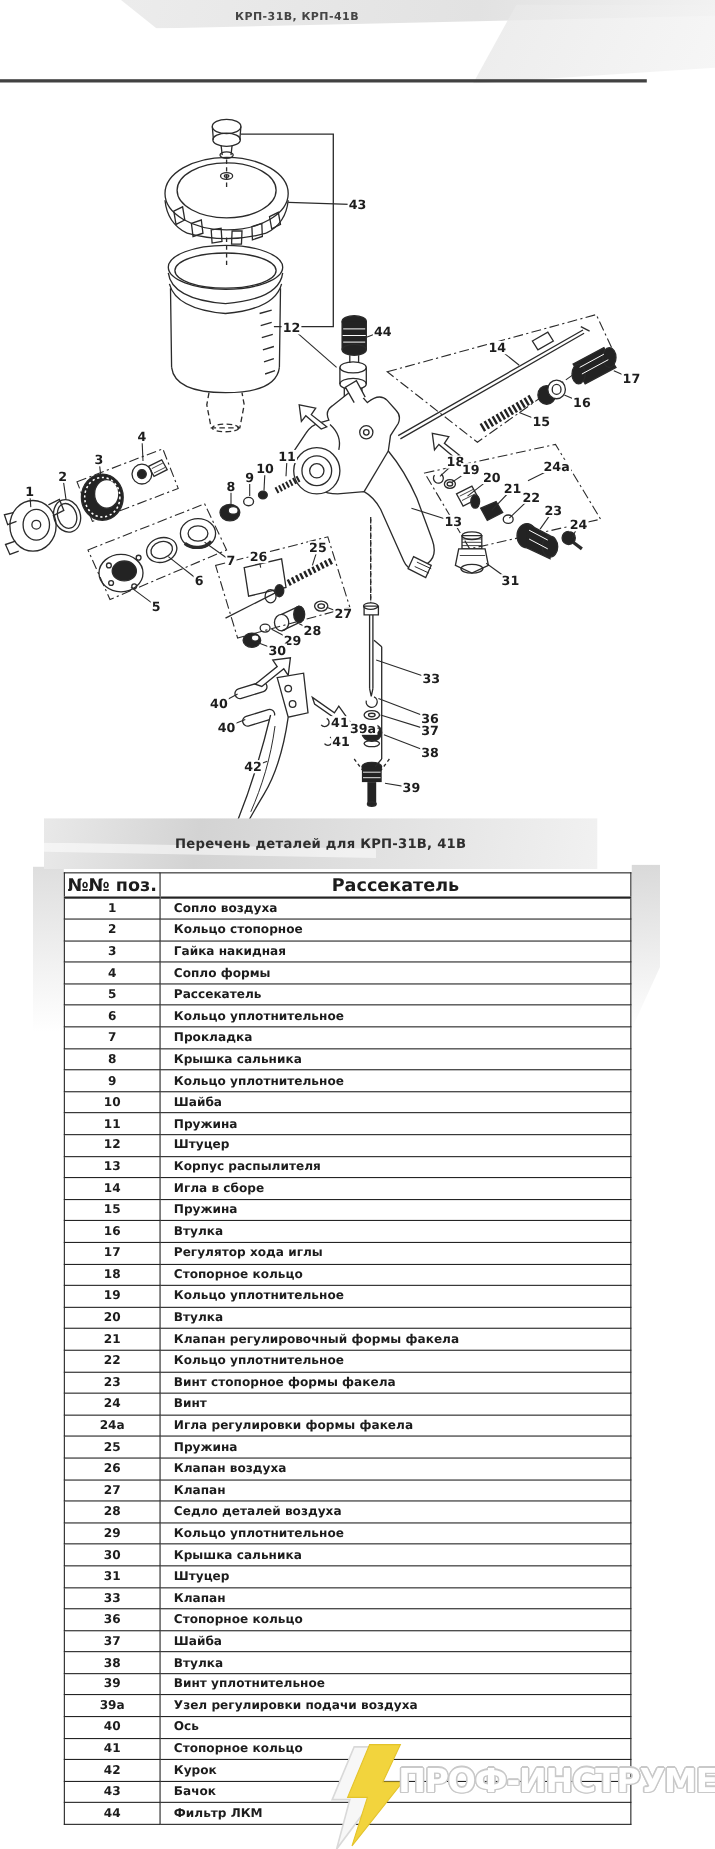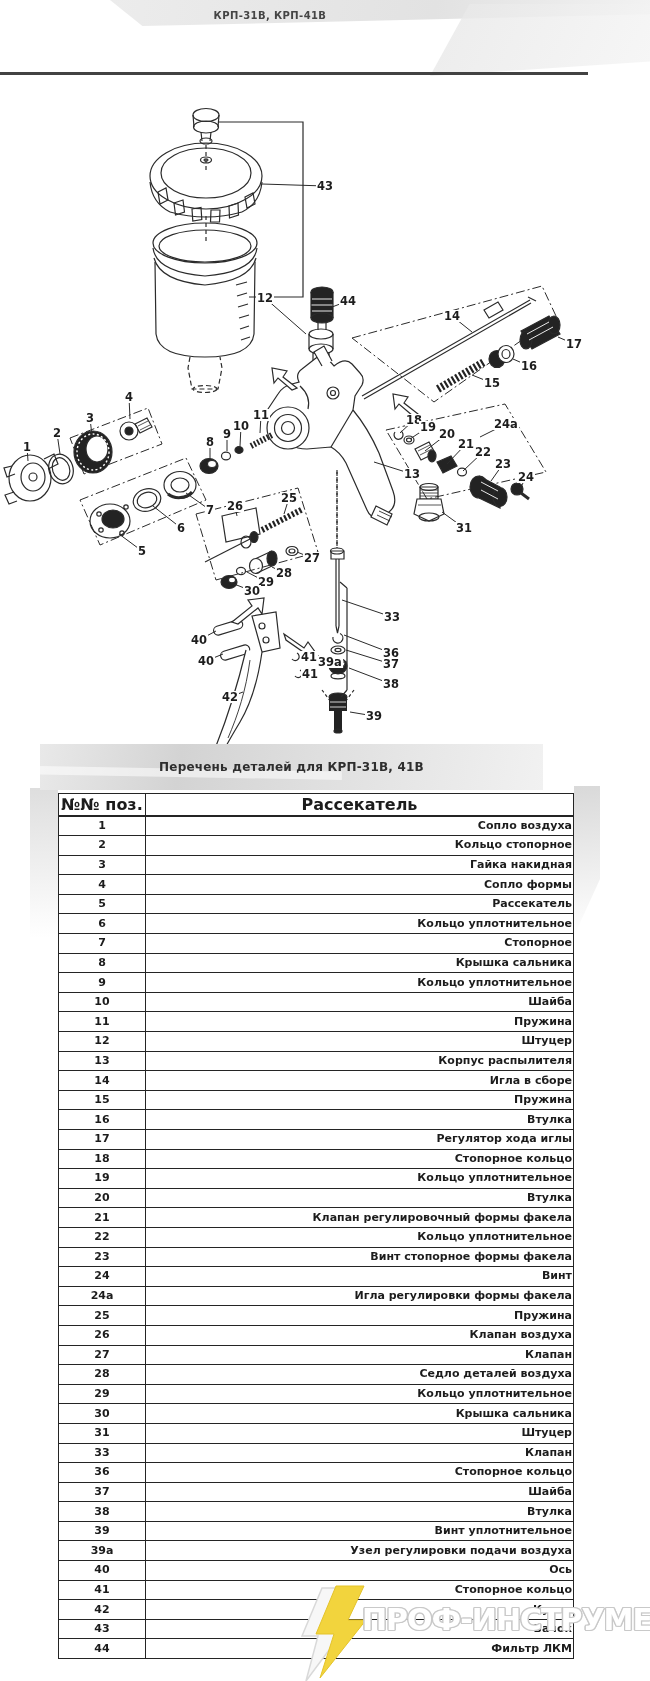--- a/index.html
+++ b/index.html
@@ -43,21 +43,21 @@
   table.parts{
     position:absolute;left:58px;top:793px;width:516px;
     border-collapse:collapse;table-layout:fixed;
     font-size:11px;font-weight:700;color:#1c1c1c;
   }
   table.parts col.c1{width:87px;}
   table.parts th,table.parts td{border:1.6px solid #242424;box-sizing:border-box;overflow:hidden;white-space:nowrap;}
   table.parts th{height:22px;font-size:16px;font-weight:700;text-align:center;border-bottom-width:2.4px;}
   table.parts td{height:19.6px;line-height:12px;}
   table.parts td.pos{text-align:center;}
-  table.parts td.name{text-align:right;padding-left:12px;}
+  table.parts td.name{text-align:left;padding-left:12px;}
   
   .watermark{position:absolute;left:290px;top:1580px;width:370px;height:101px;z-index:12;pointer-events:none;}
   .watermark .wm-text{
     position:absolute;left:72px;top:22px;white-space:nowrap;
     font-size:30px;font-weight:700;letter-spacing:-1px;color:#ffffff;
     text-shadow:1.4px 0 0 #c9c9c9,-1.4px 0 0 #c9c9c9,0 1.4px 0 #c9c9c9,0 -1.4px 0 #c9c9c9,1px 1px 0 #c9c9c9,-1px -1px 0 #c9c9c9,1px -1px 0 #c9c9c9,-1px 1px 0 #c9c9c9;
   }
 </style>
 </head>
 <body>
@@ -454,21 +454,21 @@
       <tr>
         <td class="pos">5</td>
         <td class="name">Рассекатель</td>
       </tr>
       <tr>
         <td class="pos">6</td>
         <td class="name">Кольцо уплотнительное</td>
       </tr>
       <tr>
         <td class="pos">7</td>
-        <td class="name">Стопорное</td>
+        <td class="name">Прокладка</td>
       </tr>
       <tr>
         <td class="pos">8</td>
         <td class="name">Крышка сальника</td>
       </tr>
       <tr>
         <td class="pos">9</td>
         <td class="name">Кольцо уплотнительное</td>
       </tr>
       <tr>

